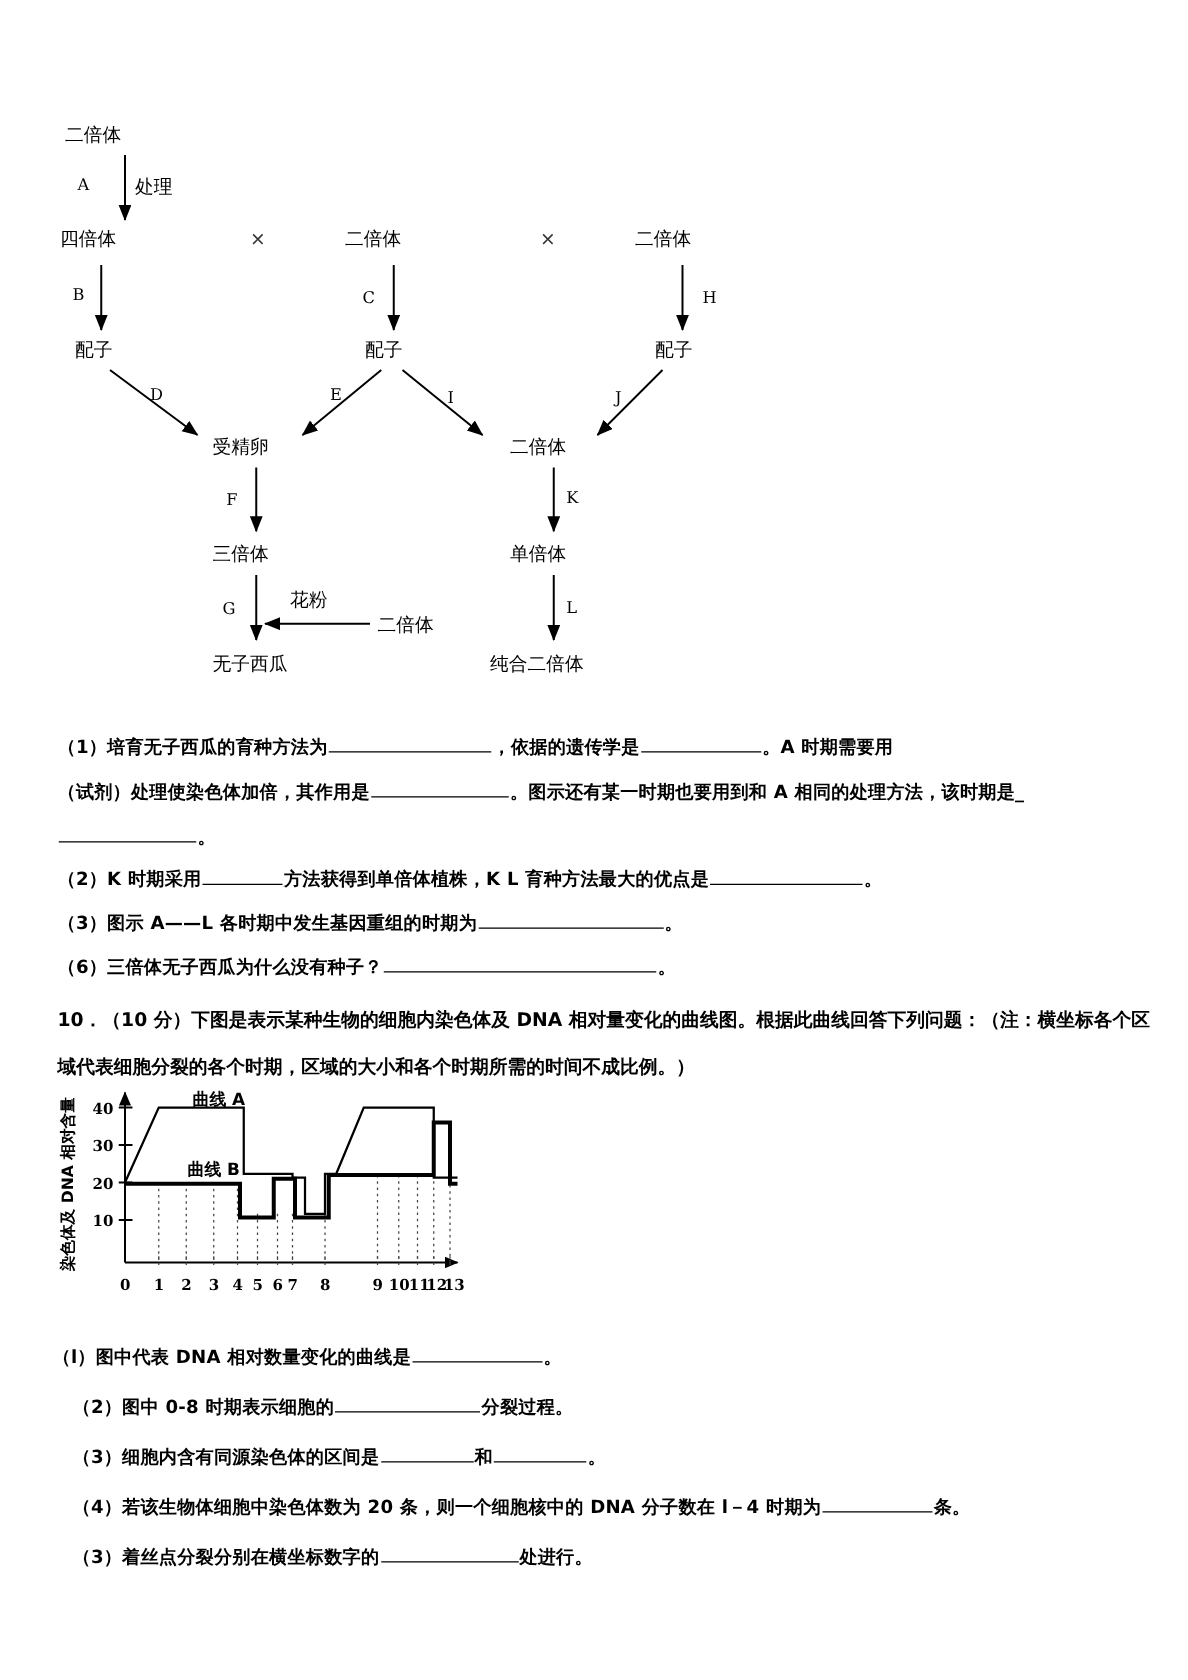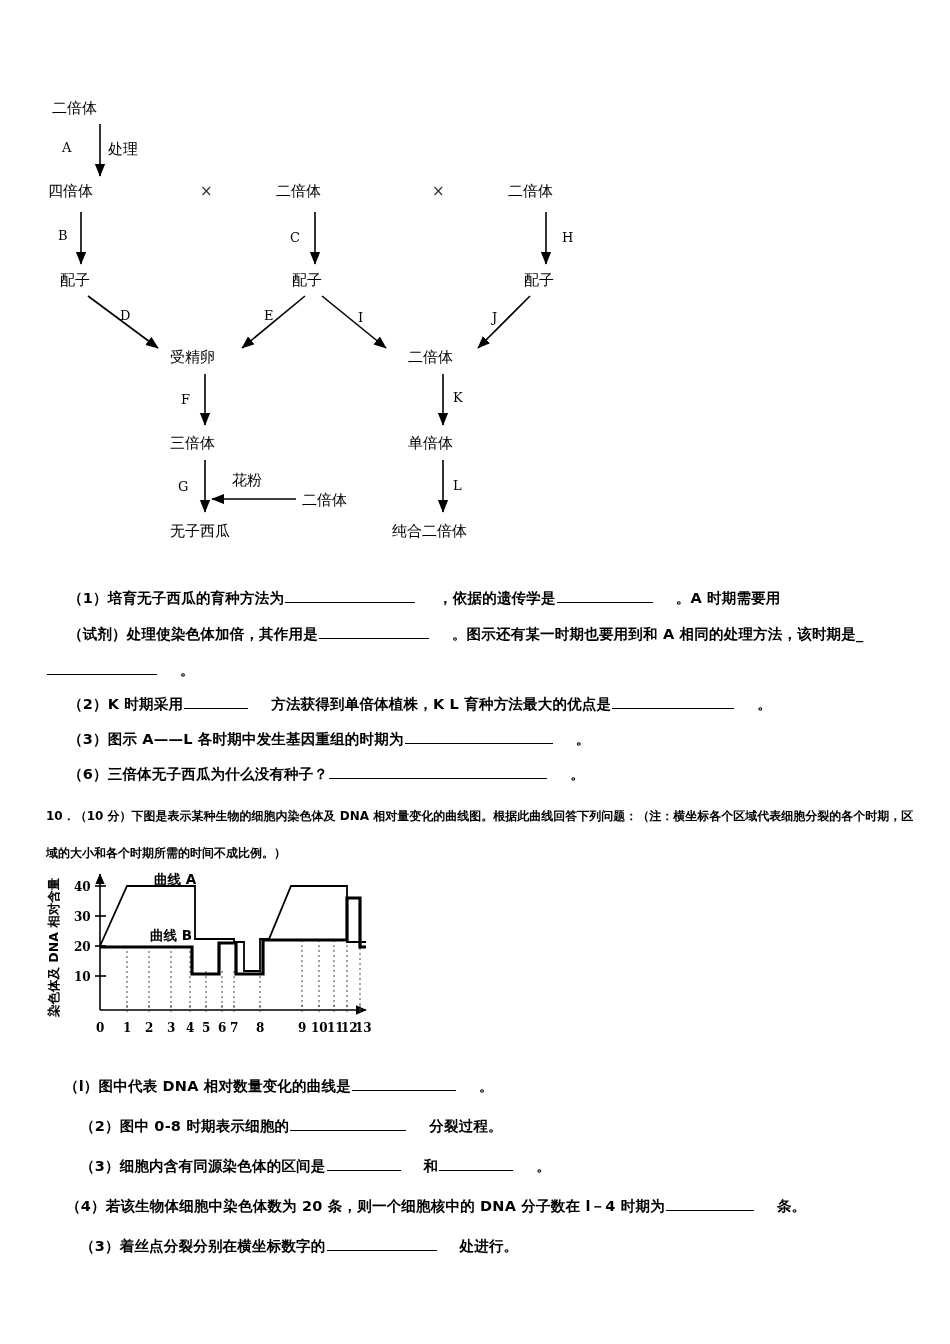--- a/index.html
+++ b/index.html
@@ -62,36 +62,35 @@
     width: 868px;
     font-family: "DejaVu Sans", "Liberation Sans", sans-serif;
     font-size: 14.5px;
     font-weight: bold;
     line-height: 36px;
     color: #000;
     letter-spacing: 0.2px;
   }
   .q-line {
     white-space: pre-wrap;
-    margin-left: 22px;
   }
   .fill-blank {
     display: inline-block;
     border-bottom: 1px solid #000;
     vertical-align: baseline;
     height: 15px;
     margin: 0 1px;
   }
 
   .stem-block {
     position: absolute;
     left: 46px;
     width: 876px;
     font-family: "DejaVu Sans", "Liberation Sans", sans-serif;
-    font-size: 12px;
+    font-size: 15px;
     font-weight: bold;
     line-height: 37px;
     color: #000;
   }
 
   
   #dna-chart {
     position: absolute;
     left: 44px;
     top: 862px;
@@ -315,19 +314,19 @@
 </div>
 
 <div class="q-block" style="left:58px;top:1108px;">
   <span class="q-line">（2）图中 0-8 时期表示细胞的</span><span class="fill-blank" style="width:116px"></span><span class="q-line">分裂过程。</span>
 </div>
 
 <div class="q-block" style="left:58px;top:1148px;">
   <span class="q-line">（3）细胞内含有同源染色体的区间是</span><span class="fill-blank" style="width:74px"></span><span class="q-line">和</span><span class="fill-blank" style="width:74px"></span><span class="q-line">。</span>
 </div>
 
-<div class="q-block" style="left:44px;top:1188px;">
+<div class="q-block" style="left:58px;top:1188px;">
   <span class="q-line">（4）若该生物体细胞中染色体数为 20 条，则一个细胞核中的 DNA 分子数在 l－4 时期为</span><span class="fill-blank" style="width:88px"></span><span class="q-line">条。</span>
 </div>
 
 <div class="q-block" style="left:58px;top:1228px;">
   <span class="q-line">（3）着丝点分裂分别在横坐标数字的</span><span class="fill-blank" style="width:110px"></span><span class="q-line">处进行。</span>
 </div>
 
 </body></html>

